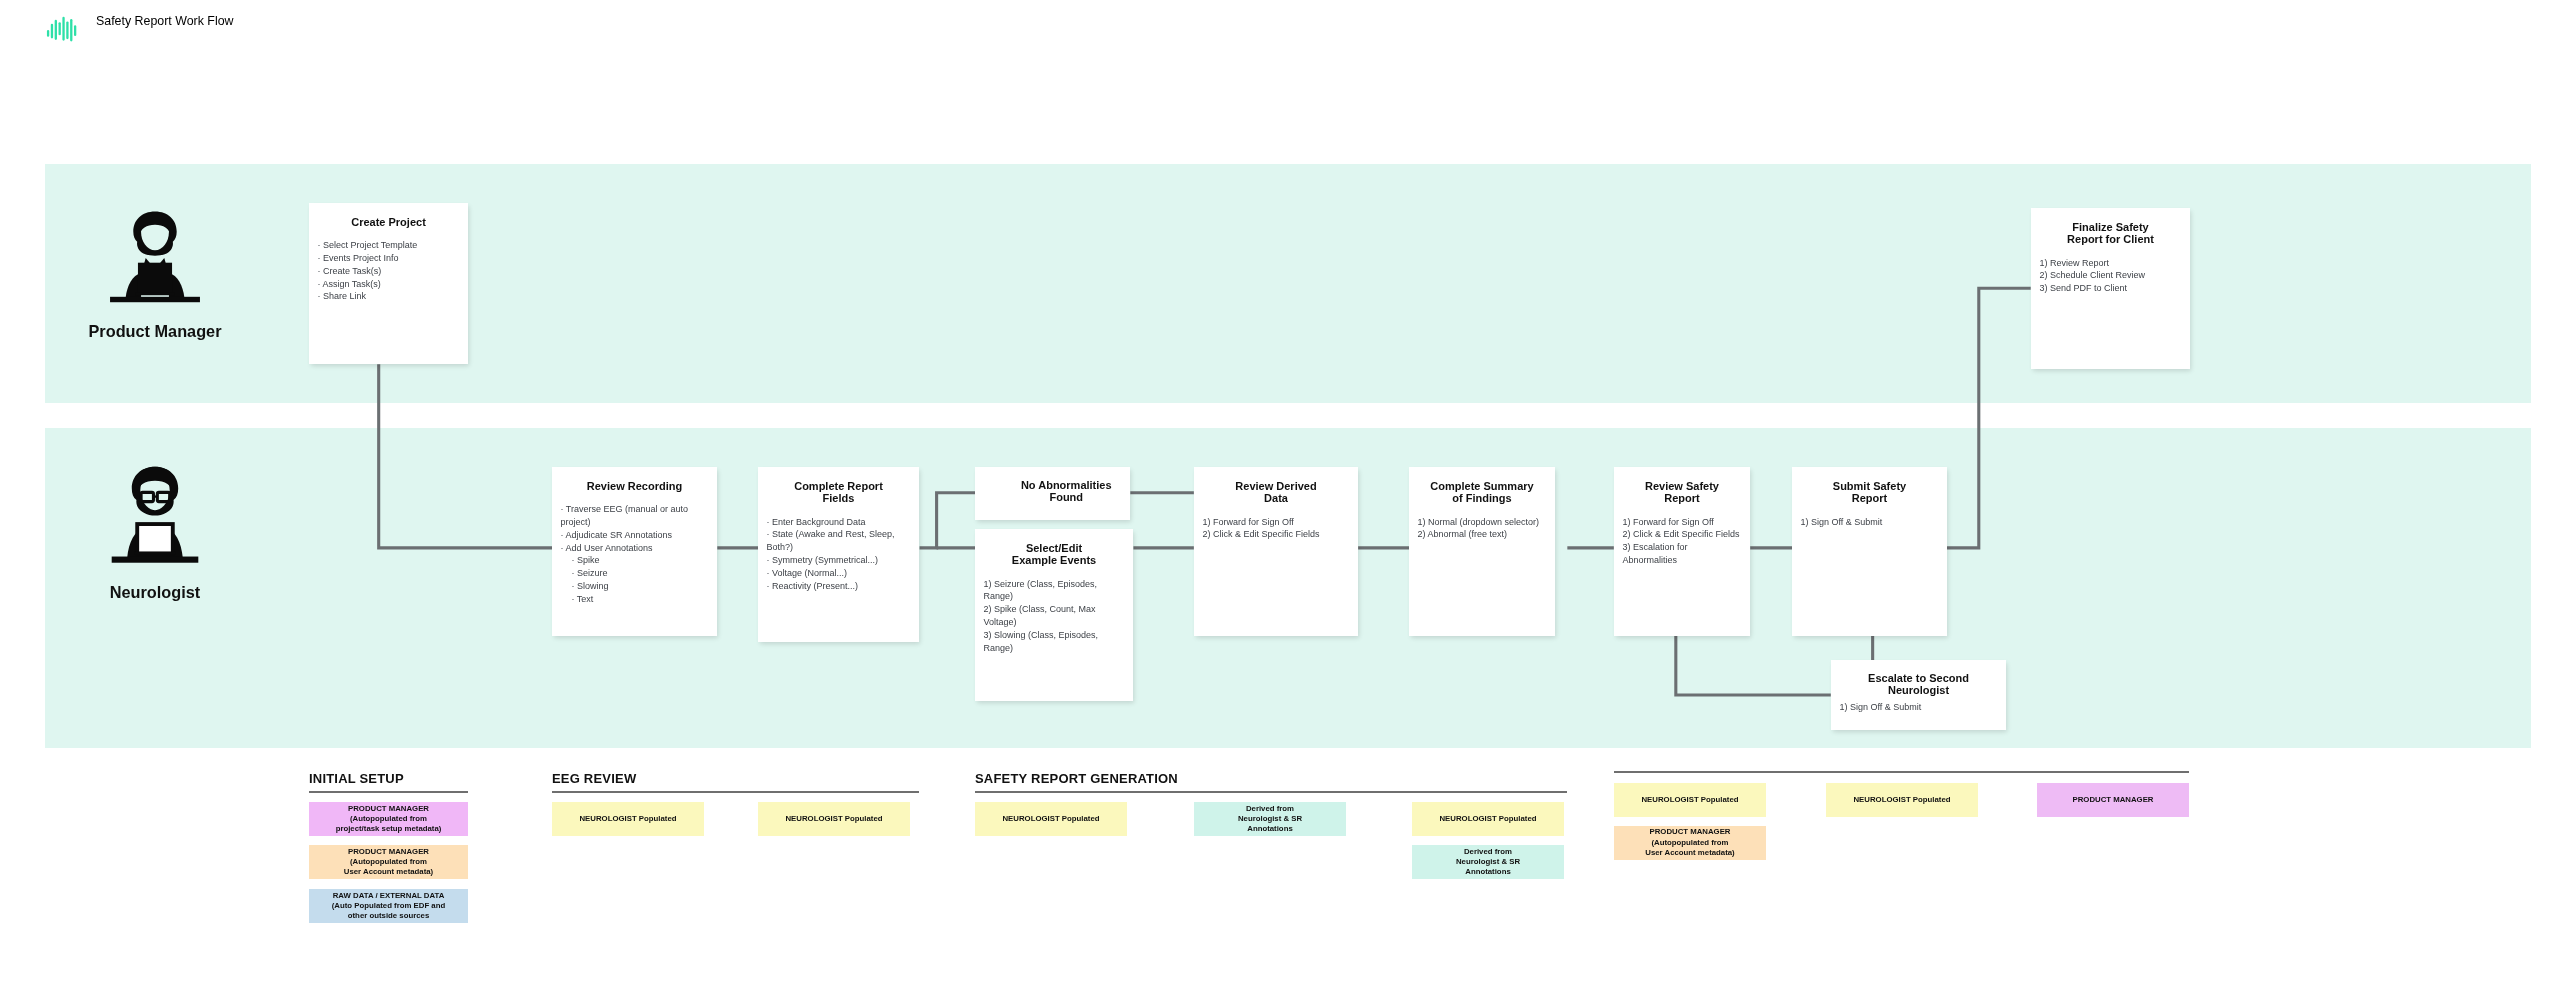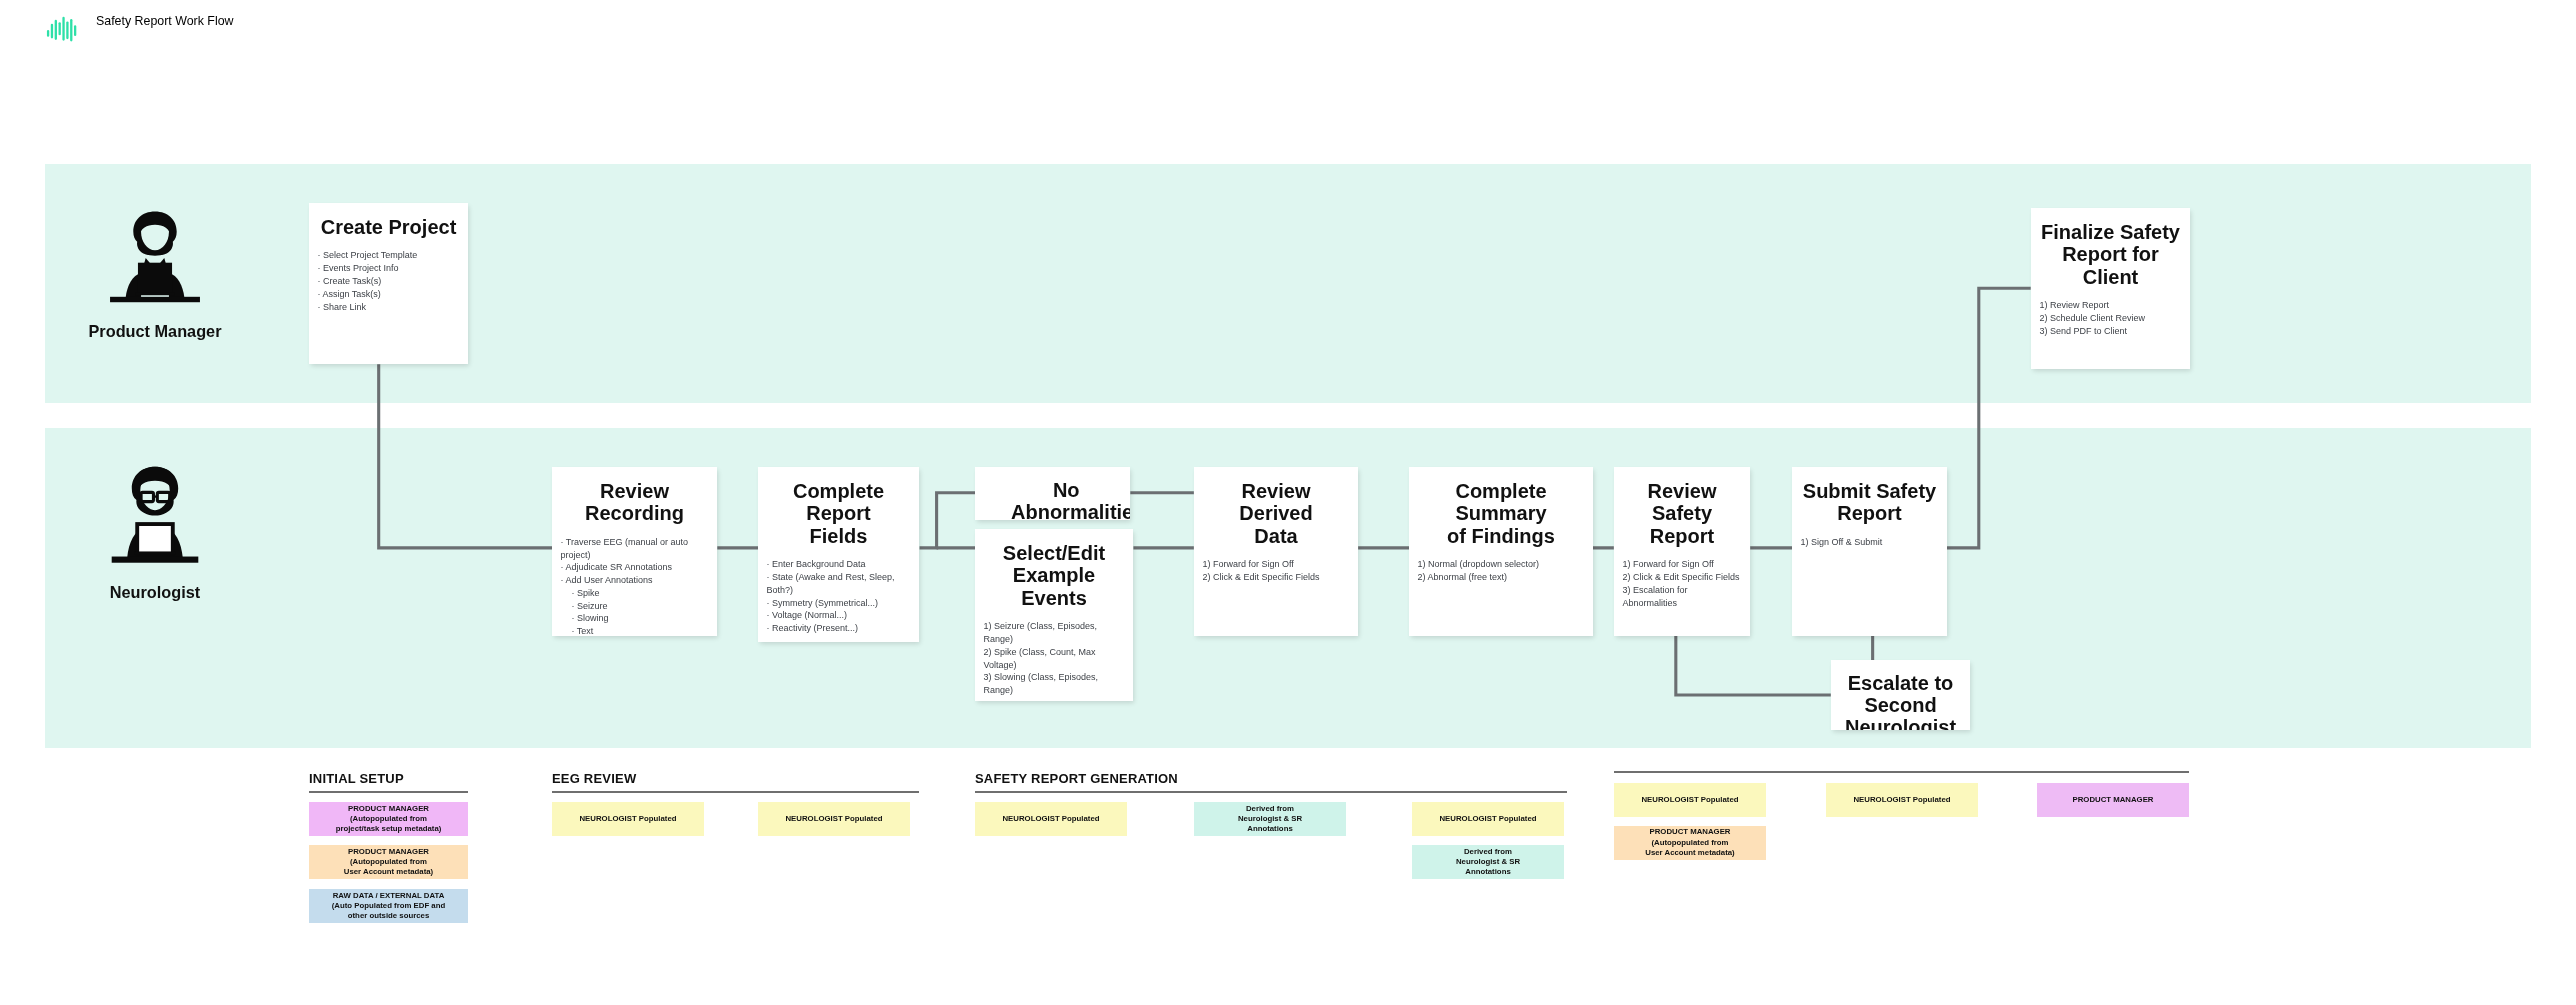--- a/index.html
+++ b/index.html
@@ -22,21 +22,21 @@
   
   #wires{position:absolute;left:0;top:0;width:2576px;height:1005px;pointer-events:none;}
   
   .card{
     position:absolute;background:#ffffff;
     box-shadow:2.3px 3.1px 4.7px rgba(0,0,0,0.13);
     box-sizing:border-box;padding:10px 8.5px 7.8px 8.5px;
     overflow:hidden;
   }
   .card-title{
-    font-size:20px;font-weight:bold;color:#111;text-align:center;
+    font-size:11px;font-weight:bold;color:#111;text-align:center;
     line-height:1.12;margin:3.1px 0 11px 0;white-space:pre-line;
   }
   .card-title.solo{margin-bottom:0;}
   .card-lines{font-size:9px;color:#3d4147;line-height:1.42;}
   .card-lines div{white-space:normal;}
   .card-lines .indent{padding-left:11px;}
   
   .legend-col{position:absolute;}
   .legend-head{
     font-size:13px;font-weight:bold;color:#111;letter-spacing:0.2px;
@@ -205,21 +205,21 @@
 
 <div class="card" style="left:1194px;top:467px;width:164px;height:169px;">
   <div class="card-title">Review Derived
 Data</div>
   <div class="card-lines">
       <div>1) Forward for Sign Off</div>
       <div>2) Click &amp; Edit Specific Fields</div>
     </div>
 </div>
 
-<div class="card" style="left:1409px;top:467px;width:184px;height:169px;">
+<div class="card" style="left:1409px;top:467px;width:146px;height:169px;">
   <div class="card-title">Complete Summary
 of Findings</div>
   <div class="card-lines">
       <div>1) Normal (dropdown selector)</div>
       <div>2) Abnormal (free text)</div>
     </div>
 </div>
 
 <div class="card" style="left:1614px;top:467px;width:136px;height:169px;">
   <div class="card-title">Review Safety
@@ -232,21 +232,21 @@
 </div>
 
 <div class="card" style="left:1792px;top:467px;width:155px;height:169px;">
   <div class="card-title">Submit Safety
 Report</div>
   <div class="card-lines">
       <div>1) Sign Off &amp; Submit</div>
     </div>
 </div>
 
-<div class="card" style="left:1831px;top:660px;width:139px;height:70px;padding-top:8.5px;">
+<div class="card" style="left:1831px;top:660px;width:175px;height:70px;padding-top:8.5px;">
   <div class="card-title" style="margin-bottom:4.7px;">Escalate to Second
 Neurologist</div>
   <div class="card-lines">
       <div>1) Sign Off &amp; Submit</div>
     </div>
 </div>
 
 <div class="legend-col" id="legend-0" style="left:309px;top:771px;width:159px;">
   <div class="legend-head">INITIAL SETUP</div>
   <div class="legend-rule"></div>

